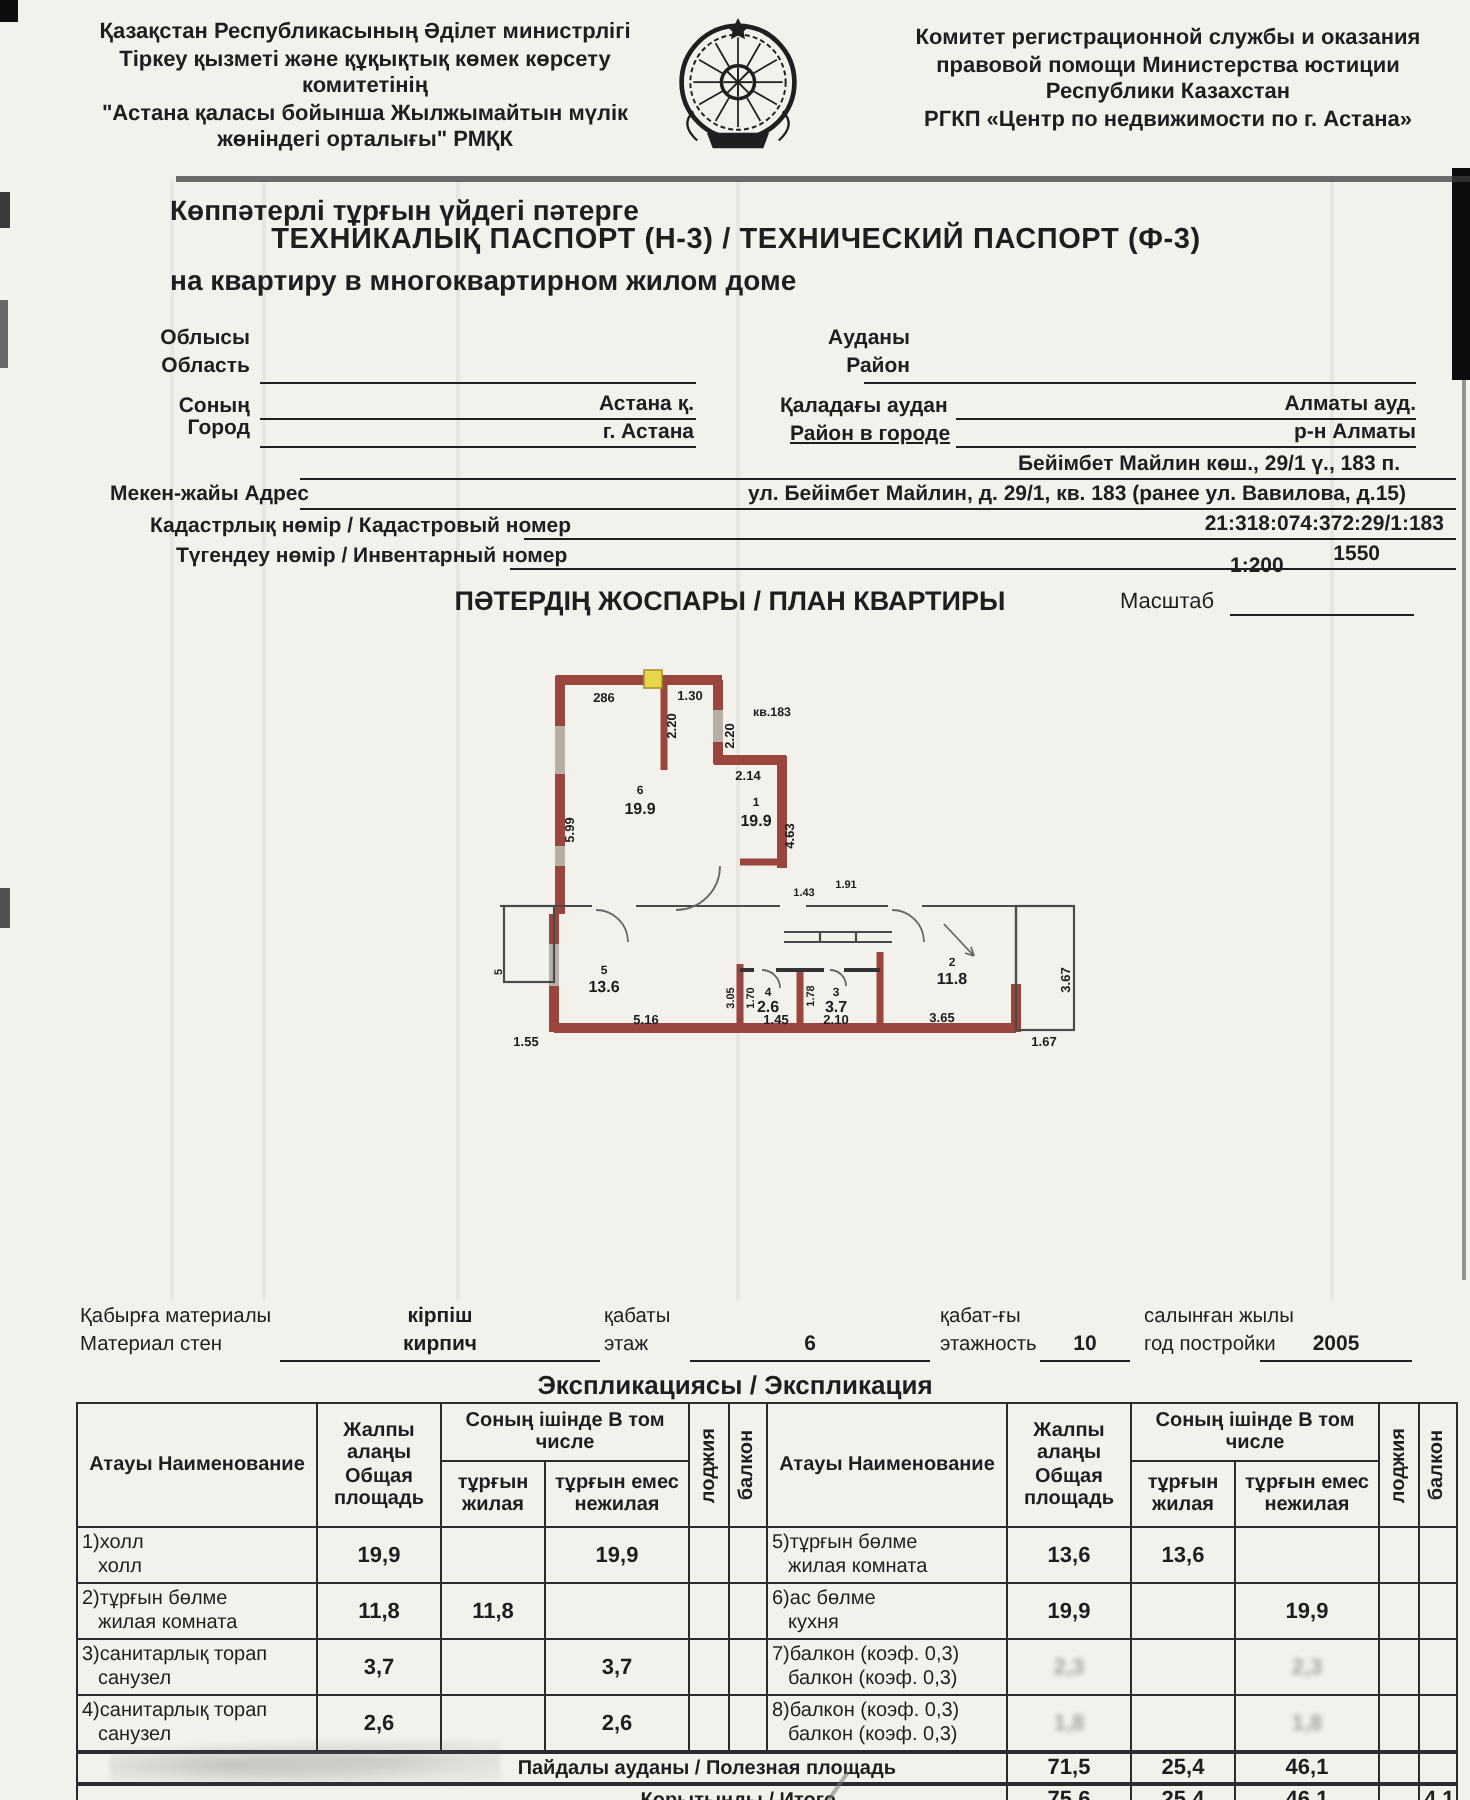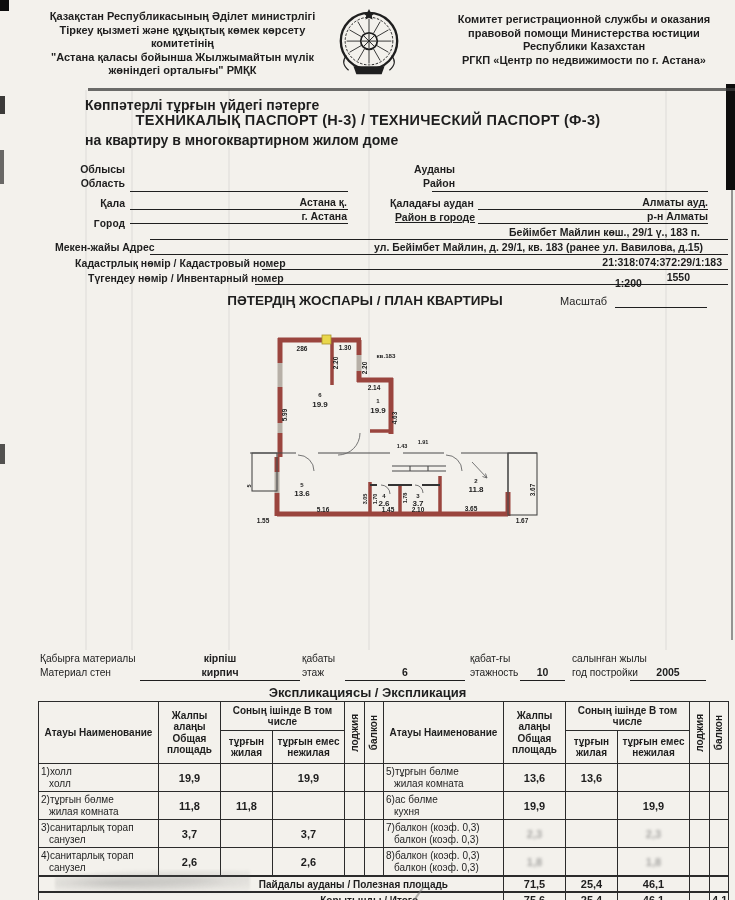--- a/index.html
+++ b/index.html
@@ -107,22 +107,22 @@
   </svg>
 
   <div class="abs title1" style="left:85px;top:97px;width:566px;">Көппәтерлі тұрғын үйдегі пәтерге</div>
   <div class="abs title2" style="left:60px;top:112px;width:616px;">ТЕХНИКАЛЫҚ ПАСПОРТ (Н-3) / ТЕХНИЧЕСКИЙ ПАСПОРТ (Ф-3)</div>
   <div class="abs title1" style="left:85px;top:132px;width:566px;">на квартиру в многоквартирном жилом доме</div>
 
   <div class="abs lbl ra" style="left:40px;top:163px;width:85px;">Облысы</div>
   <div class="abs lbl ra" style="left:40px;top:177px;width:85px;">Область</div>
   <div class="abs ul" style="left:130px;top:191px;width:218px;"></div>
 
-  <div class="abs lbl ra" style="left:40px;top:197px;width:85px;">Қала</div>
-  <div class="abs lbl ra" style="left:40px;top:218px;width:85px;font-family:Liberation Mono, monospace;">Город</div>
+  <div class="abs lbl ra" style="left:40px;top:197px;width:85px;">Соның</div>
+  <div class="abs lbl ra" style="left:40px;top:208px;width:85px;">Город</div>
   <div class="abs val ra" style="left:200px;top:196px;width:147px;">Астана қ.</div>
   <div class="abs ul" style="left:130px;top:209px;width:218px;"></div>
   <div class="abs val ra" style="left:200px;top:210px;width:147px;">г. Астана</div>
   <div class="abs ul" style="left:130px;top:223px;width:218px;"></div>
 
   <div class="abs lbl ra" style="left:370px;top:163px;width:85px;">Ауданы</div>
   <div class="abs lbl ra" style="left:370px;top:177px;width:85px;">Район</div>
   <div class="abs ul" style="left:432px;top:191px;width:276px;"></div>
 
   <div class="abs lbl" style="left:390px;top:197px;text-align:right;">Қаладағы аудан</div>

